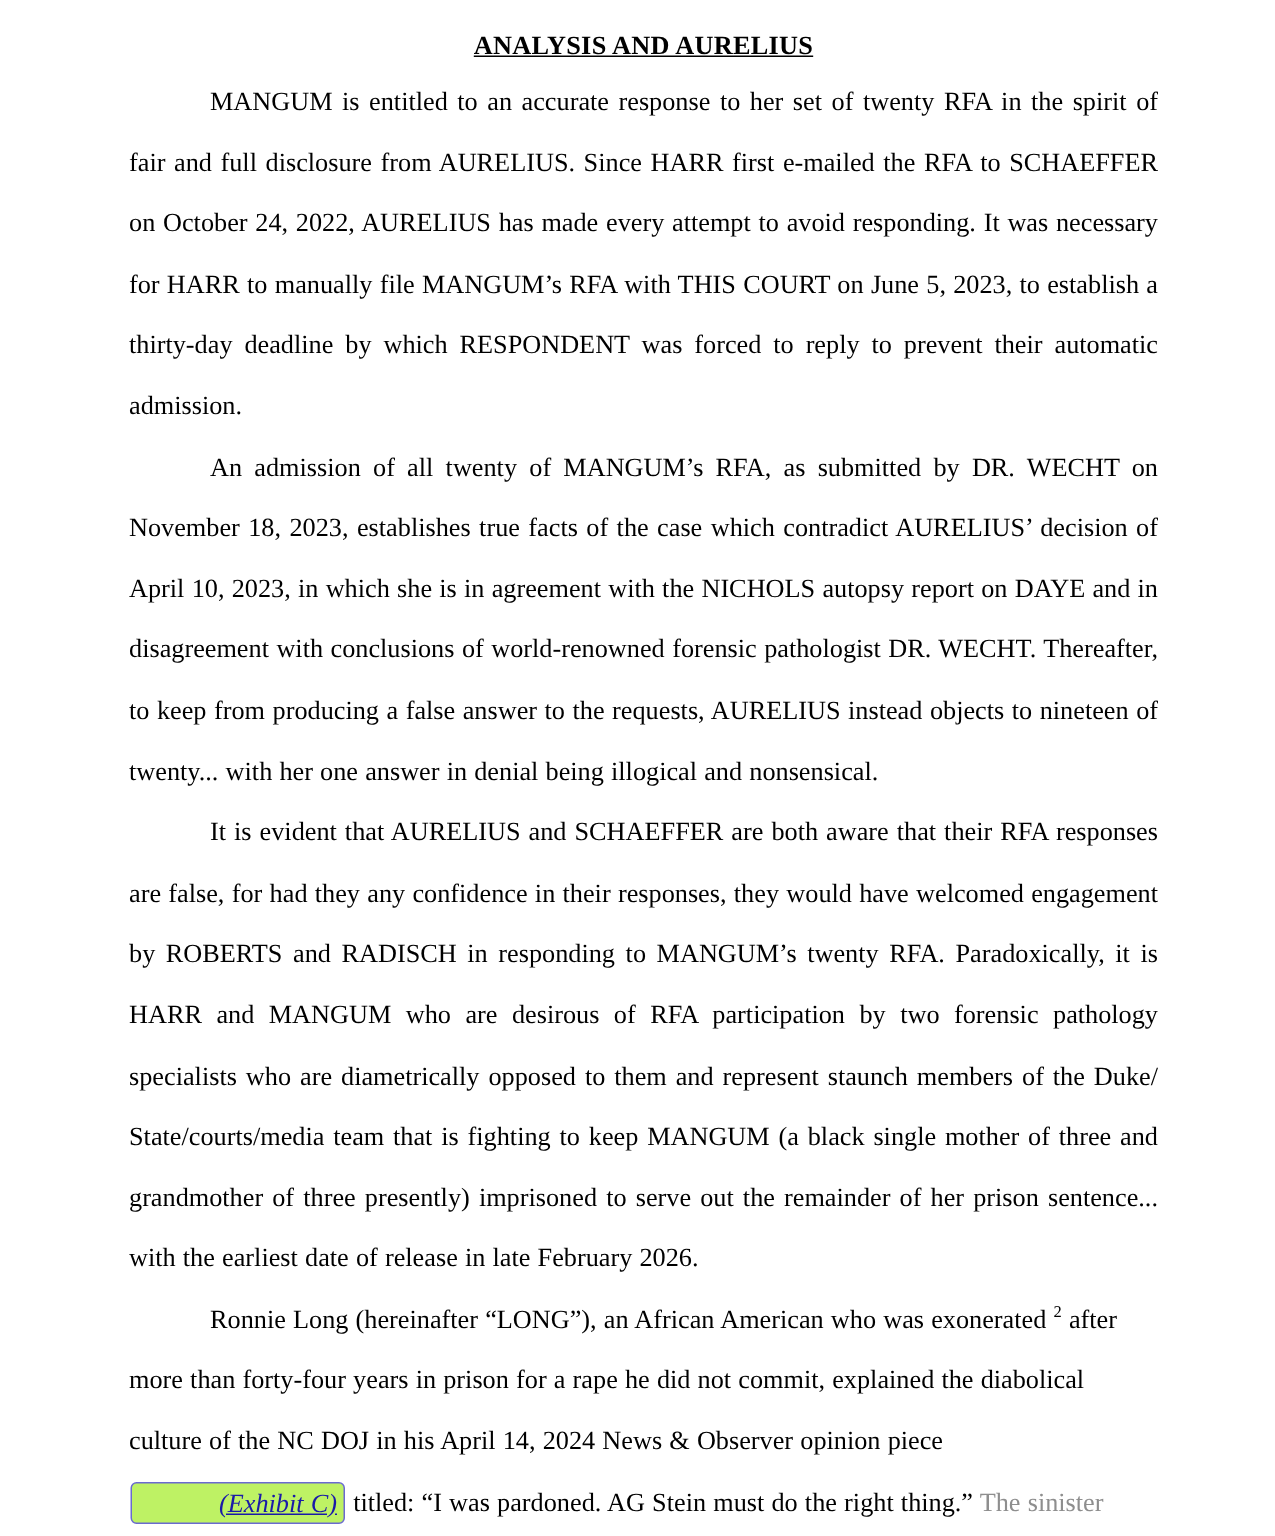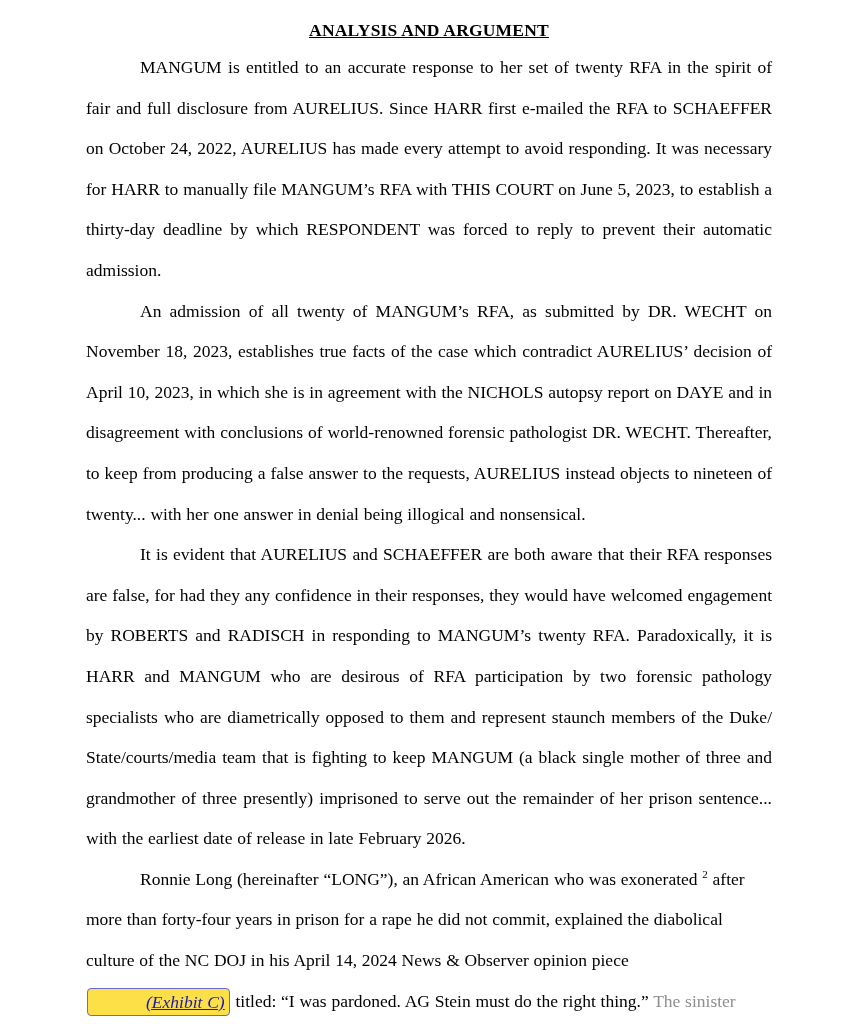--- a/index.html
+++ b/index.html
@@ -48,37 +48,37 @@
     font-size: 11px;
     vertical-align: super;
     line-height: 0;
   }
   .exhibit-link {
     display: inline-block;
     font-style: italic;
     color: #1a1aa8;
     border: 1.5px solid #6a6ad0;
     border-radius: 4px;
-    background: #fde047;
+    background: #bef264;
     padding: 0 4px;
     line-height: 26px;
     margin: 0 1px;
     position: relative;
     top: 1px;
   }
   .greyed {
     color: #8e8e8e;
   }
 </style>
 </head>
 <body>
 
 <div class="page">
 
-  <h1 class="doc-title">ANALYSIS AND ARGUMENT</h1>
+  <h1 class="doc-title">ANALYSIS AND AURELIUS</h1>
 
   <p class="para">MANGUM is entitled to an accurate response to her set of twenty RFA in the spirit of fair and full disclosure from AURELIUS.  Since HARR first e-mailed the RFA to SCHAEFFER on October 24, 2022, AURELIUS has made every attempt to avoid responding.  It was necessary for HARR to manually file MANGUM’s RFA with THIS COURT on June 5, 2023, to establish a thirty-day deadline by which RESPONDENT was forced to reply to prevent their automatic admission.</p>
 
   <p class="para">An admission of all twenty of MANGUM’s RFA, as submitted by DR. WECHT on November 18, 2023, establishes true facts of the case which contradict AURELIUS’ decision of April 10, 2023, in which she is in agreement with the NICHOLS autopsy report on DAYE and in disagreement with conclusions of world-renowned forensic pathologist DR. WECHT.  Thereafter, to keep from producing a false answer to the requests, AURELIUS instead objects to nineteen of twenty... with her one answer in denial being illogical and nonsensical.</p>
 
   <p class="para">It is evident that AURELIUS and SCHAEFFER are both aware that their RFA responses are false, for had they any confidence in their responses, they would have welcomed engagement by ROBERTS and RADISCH in responding to MANGUM’s twenty RFA.  Paradoxically, it is HARR and MANGUM who are desirous of RFA participation by two forensic pathology specialists who are diametrically opposed to them and represent staunch members of the Duke/ State/courts/media team that is fighting to keep MANGUM (a black single mother of three and grandmother of three presently) imprisoned to serve out the remainder of her prison sentence... with the earliest date of release in late February 2026.</p>
 
   <p class="para last"><span>Ronnie Long (hereinafter “LONG”), an African American who was exonerated </span><span class="sup">2</span><span> after more than forty-four years in prison for a rape he did not commit, explained the diabolical culture of the NC DOJ in his April 14, 2024 </span><span class="italic">News &amp; Observer</span><span> opinion piece </span><a class="exhibit-link" href="#">(Exhibit C)</a><span> titled: “I was pardoned.  AG Stein must do the right thing.” </span><span class="greyed"> The sinister justice department culture</span></p>
 
 </div>

